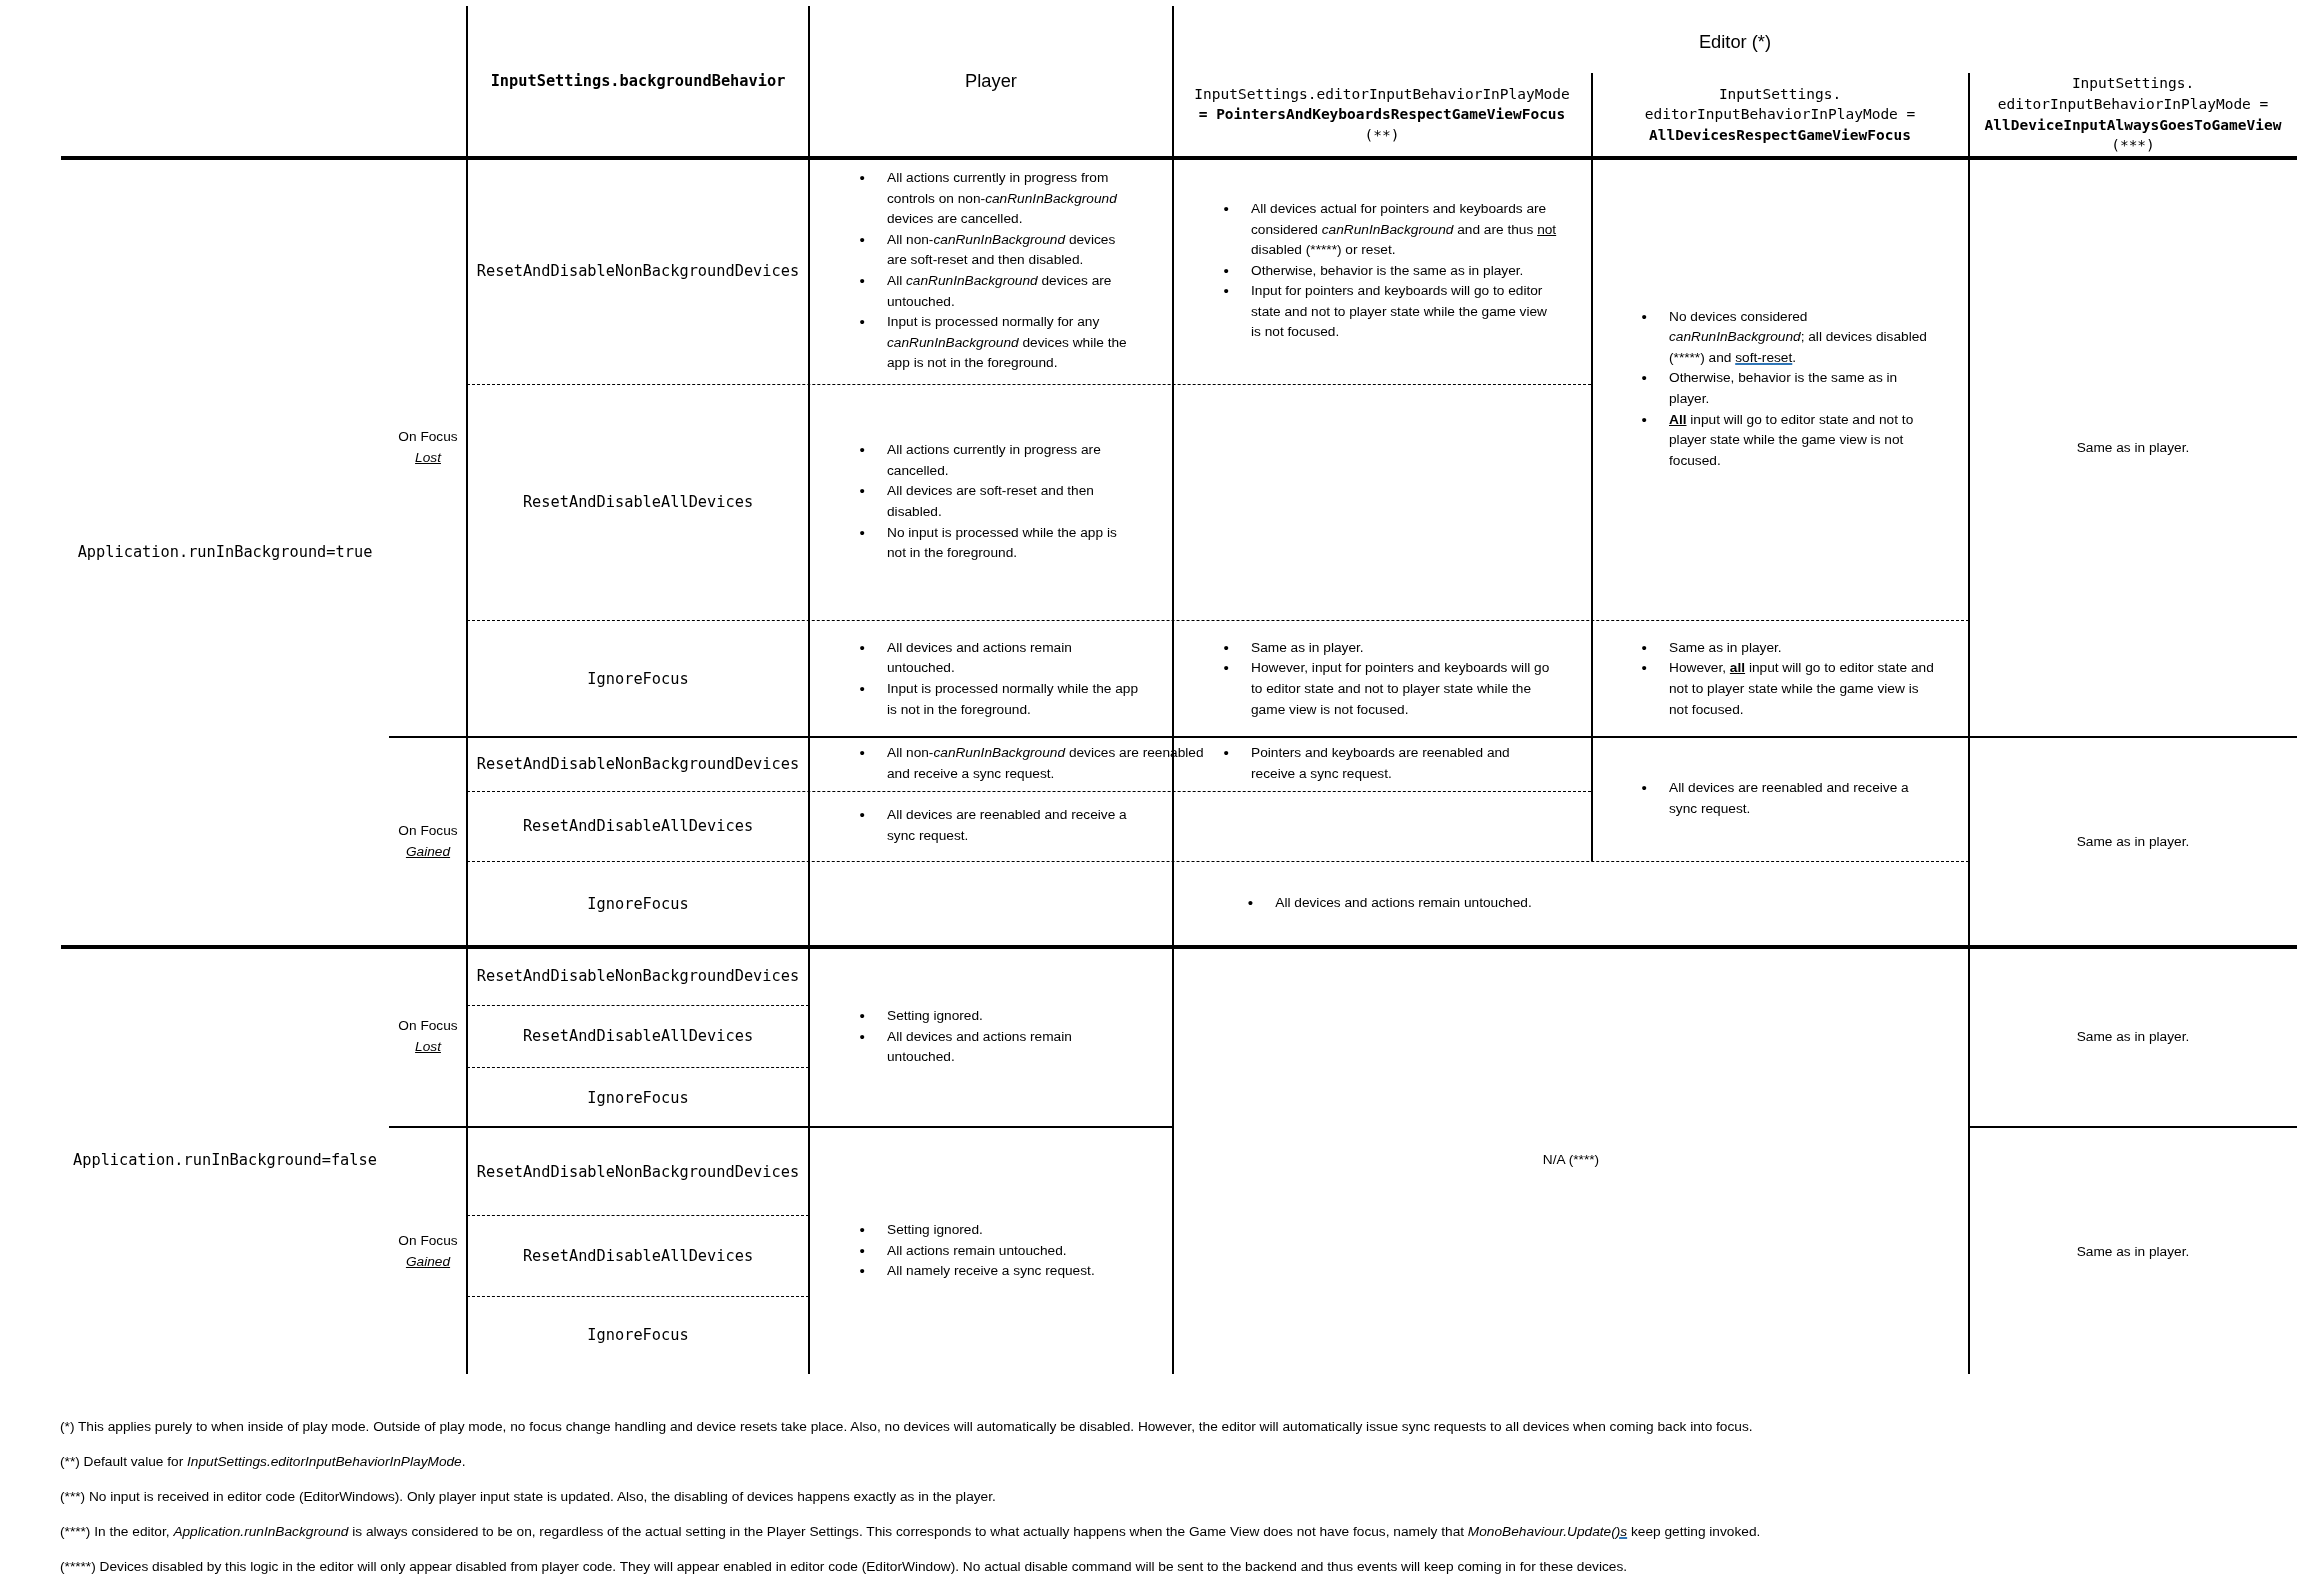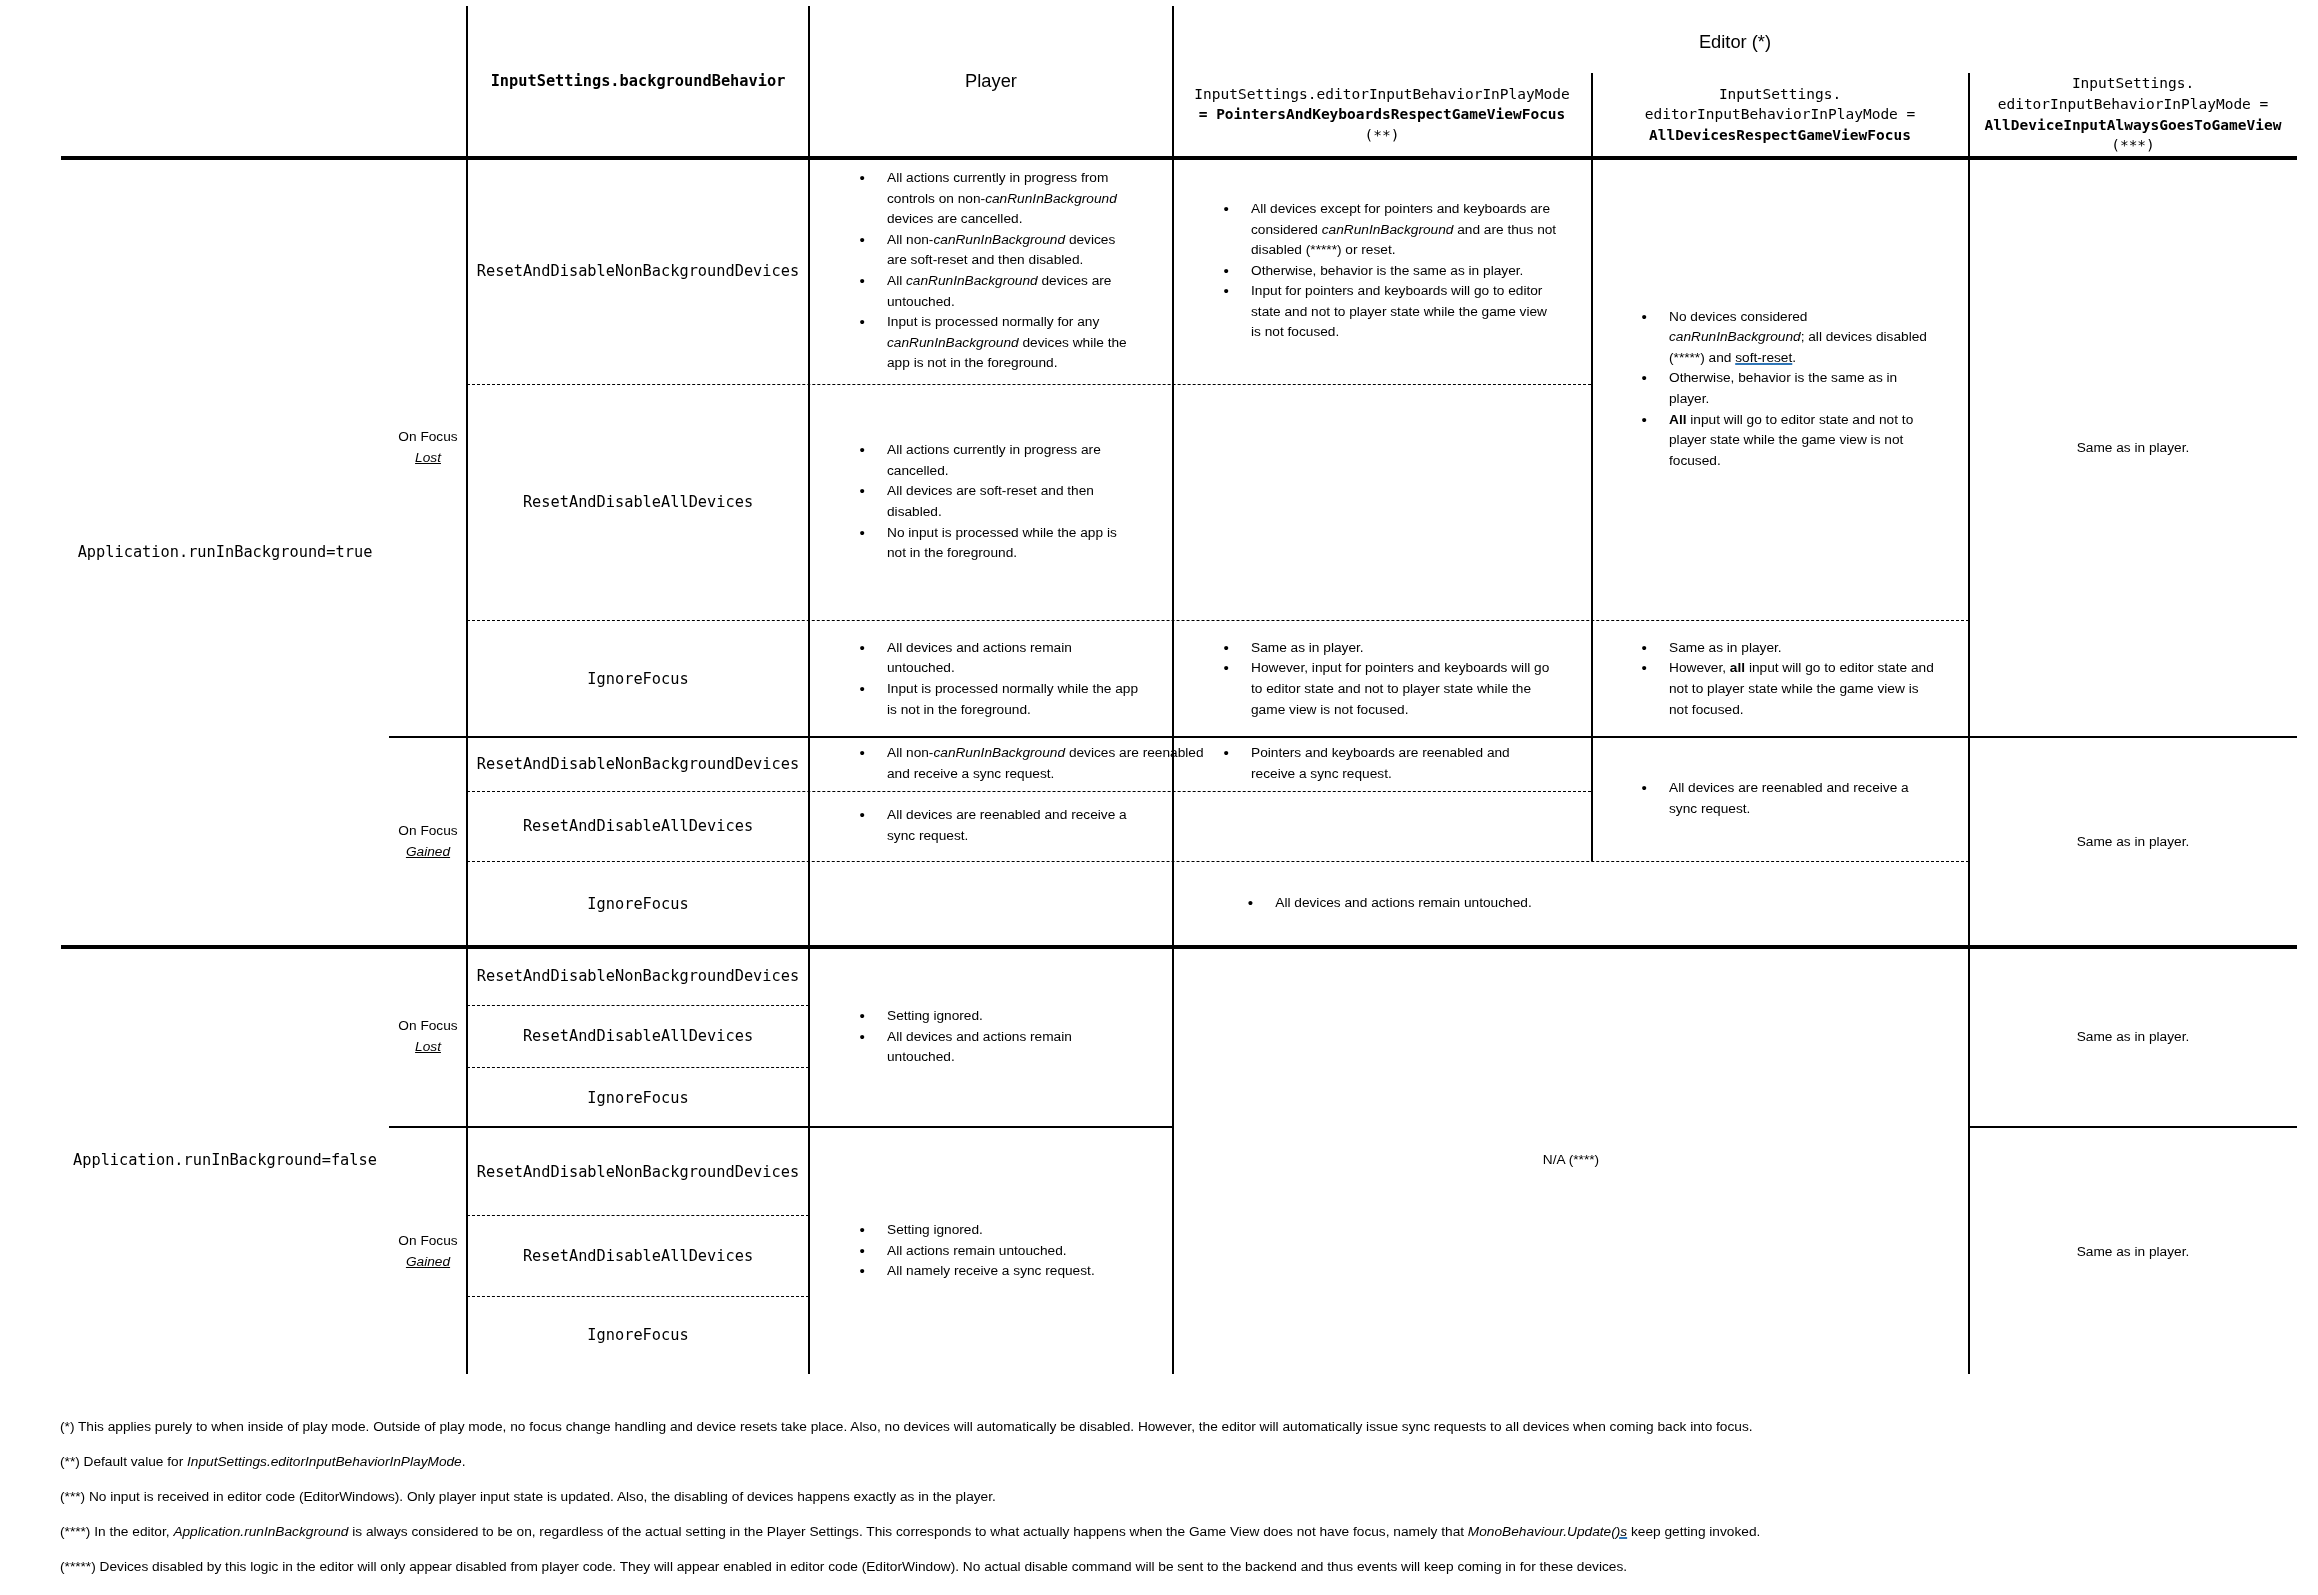--- a/index.html
+++ b/index.html
@@ -21,21 +21,21 @@
   .plain-text{font-size:13.7px;}
   
   .bullets ul{list-style:none;margin:16px;padding:0 18.3px 0 33px;}
   .bullets li{position:relative;padding-left:29px;font-size:13.7px;line-height:20.6px;}
   .bullets li::before{content:"\2022";position:absolute;left:1.5px;font-size:15.3px;}
   .center-bullets{align-items:center;}
   .center-bullets ul{padding:0;}
   
   .it{font-style:italic;}
   .bd{font-weight:bold;}
-  .un{}
+  .un{text-decoration:underline;}
   .un-blue{text-decoration:underline;text-decoration-color:#2e75b6;text-decoration-thickness:1.5px;}
   .it.un{text-decoration:underline;}
   
   .footnote{position:absolute;left:60px;width:2251px;font-size:13.7px;line-height:18.3px;}
 </style>
 </head>
 <body>
 
 <div id="page">
 
@@ -186,21 +186,21 @@
   <div class="cell bullets" style="left:809px;top:1128px;width:364px;height:246px;">
       <ul>
         <li><span>Setting ignored.</span></li>
         <li><span>All actions remain untouched.</span></li>
         <li><span>All namely receive a sync request.</span></li>
       </ul>
     </div>
 
   <div class="cell bullets" style="left:1173px;top:158px;width:418px;height:226px;">
       <ul>
-        <li><span>All devices except for pointers and keyboards are considered </span><span class="it">canRunInBackground</span><span> and are thus </span><span class="un">not</span><span> disabled (*****) or reset.</span></li>
+        <li><span>All devices actual for pointers and keyboards are considered </span><span class="it">canRunInBackground</span><span> and are thus </span><span class="un">not</span><span> disabled (*****) or reset.</span></li>
         <li><span>Otherwise, behavior is the same as in player.</span></li>
         <li><span>Input for pointers and keyboards will go to editor state and not to player state while the game view is not focused.</span></li>
       </ul>
     </div>
   <div class="cell bullets" style="left:1173px;top:620px;width:418px;height:118px;">
       <ul>
         <li><span>Same as in player.</span></li>
         <li><span>However, input for pointers and keyboards will go to editor state and not to player state while the game view is not focused.</span></li>
       </ul>
     </div>

